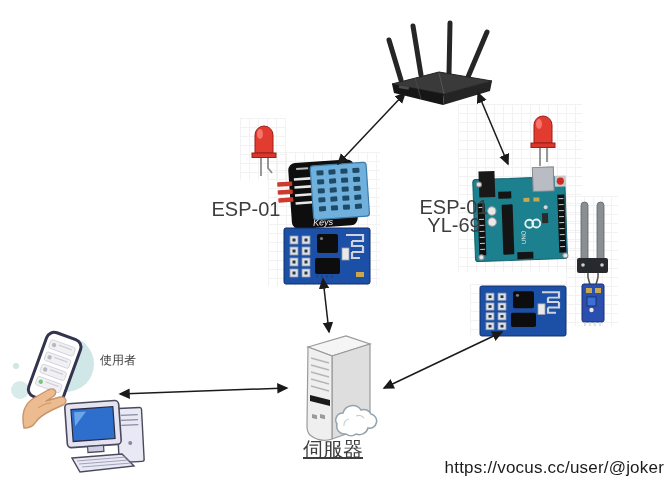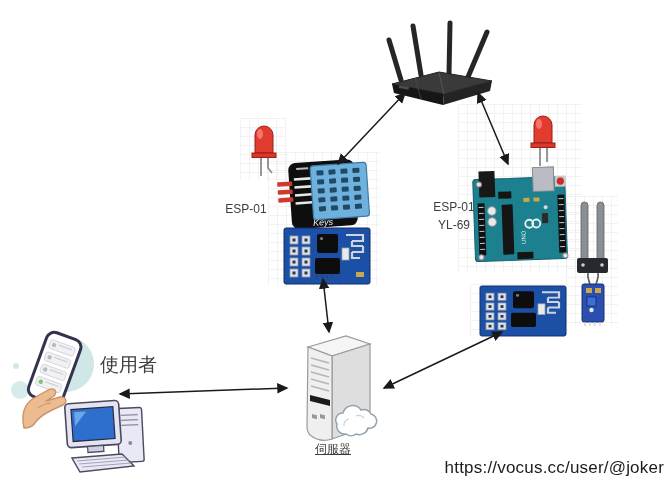--- a/index.html
+++ b/index.html
@@ -8,24 +8,24 @@
     font-family:"Liberation Sans","DejaVu Sans",sans-serif;overflow:hidden;
   }
   .abs{position:absolute;}
   .grid-patch{
     position:absolute;
     background-image:linear-gradient(#e7e7e7 1px,transparent 1px),
                      linear-gradient(90deg,#e7e7e7 1px,transparent 1px);
     background-size:9px 9px;opacity:.5;
   }
   .node-label{
-    position:absolute;font-size:12px;color:#3d3d3d;text-align:center;
+    position:absolute;font-size:20px;color:#3d3d3d;text-align:center;
     line-height:18px;white-space:nowrap;
   }
-  .single-label{position:absolute;font-size:19px;color:#3d3d3d;white-space:nowrap;text-align:center;}
+  .single-label{position:absolute;font-size:12px;color:#3d3d3d;white-space:nowrap;text-align:center;}
   #url-credit{
     position:absolute;right:8px;bottom:18px;font-size:17px;color:#1c1c1c;
     letter-spacing:.2px;
     text-align:center;
   }
   svg{display:block;overflow:visible;}
   #arrow-layer{position:absolute;left:0;top:0;width:672px;height:496px;pointer-events:none;}
 </style>
 </head>
 <body>

